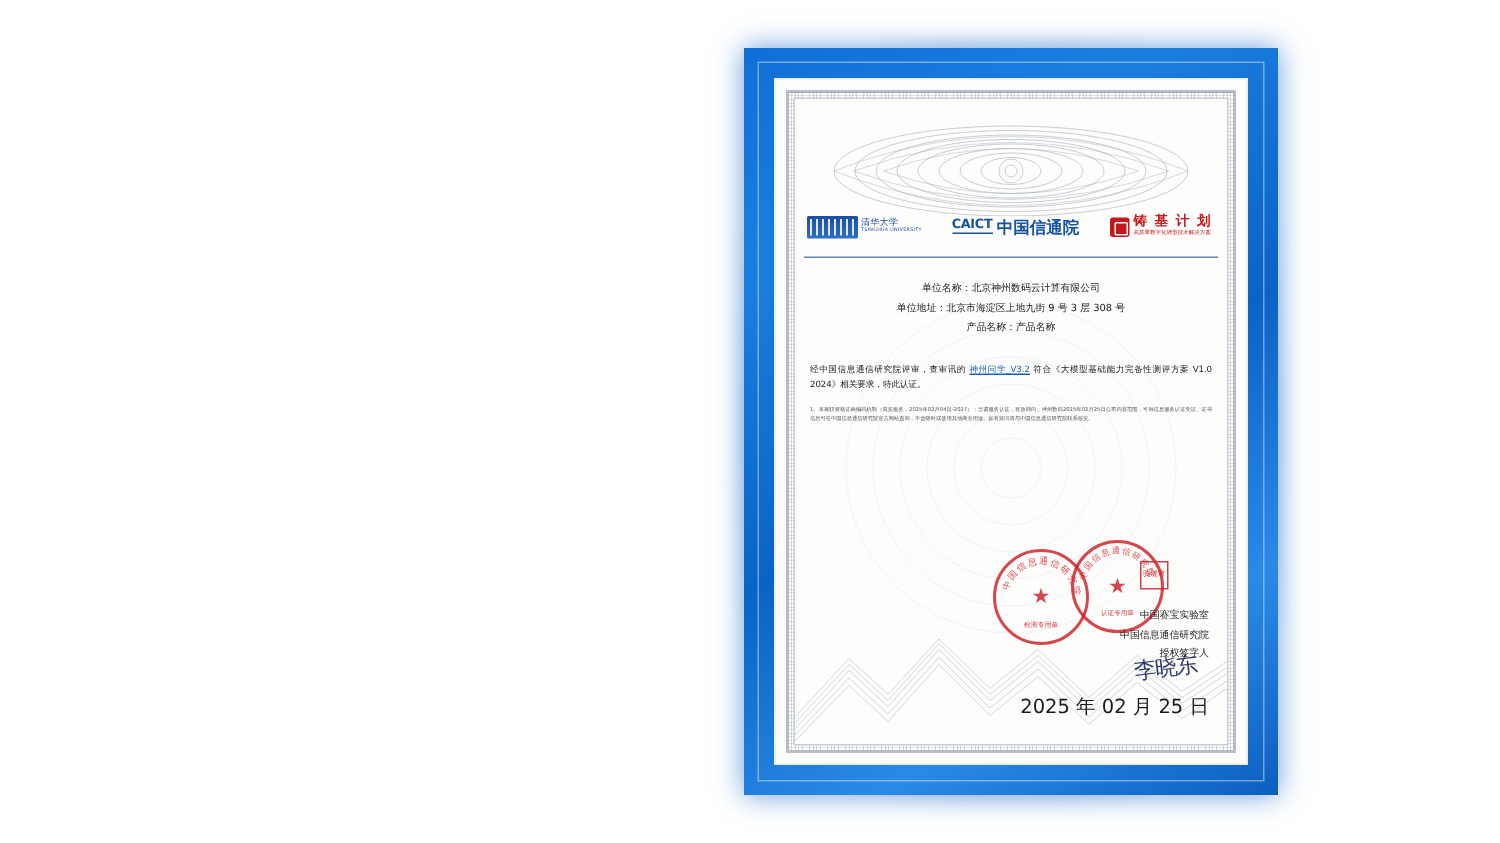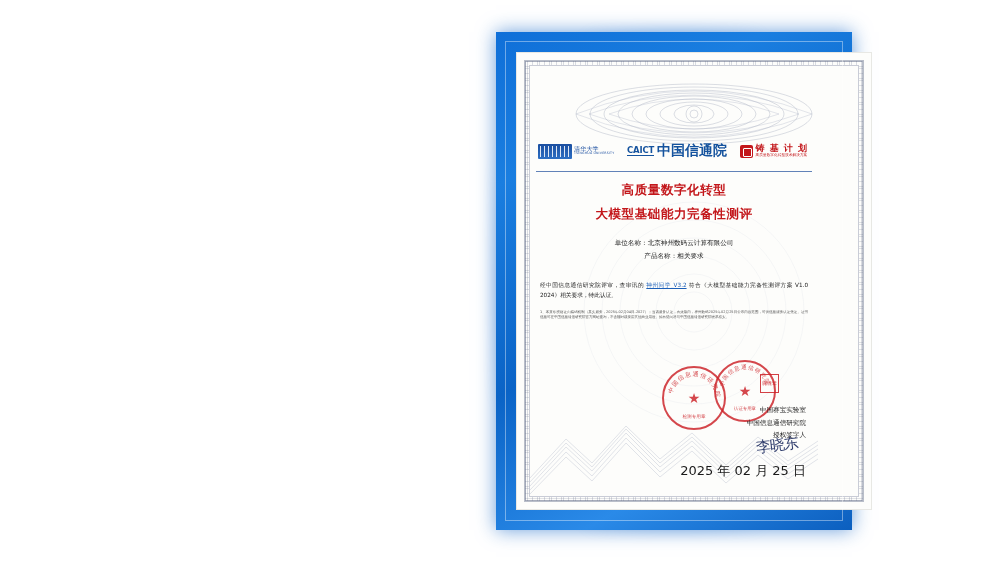--- a/index.html
+++ b/index.html
@@ -51,21 +51,21 @@
     position: absolute;
     left: 9px; top: 9px; right: 9px; bottom: 9px;
     border: 1px solid rgba(255,255,255,0.40);
   }
 
   
   .paper {
     position: absolute;
     left: 20px;
     top: 20px;
-    width: 356px;
+    width: 316px;
     height: 458px;
     background: #fdfdfb;
     box-shadow: inset 0 0 0 1px #e8e8e4;
   }
   
   .border-outer {
     position: absolute;
     left: 8px; top: 8px; right: 8px; bottom: 8px;
     border: 2px solid #b9bec9;
   }
@@ -166,21 +166,21 @@
   .caict-mark {
     font-size: 8.5px;
     font-weight: bold;
     color: #15539e;
     letter-spacing: -0.2px;
     border-bottom: 1.5px solid #15539e;
     padding-bottom: 1px;
     line-height: 1;
   }
   .caict-text {
-    font-size: 14px;
+    font-size: 11px;
     color: #15539e;
     font-weight: bold;
   }
   .logo-zhuji { display: flex; align-items: center; gap: 3px; justify-content: space-between; }
   .zj-badge {
     width: 13px; height: 13px;
     background: #c3171b;
     border-radius: 2px;
     position: relative;
   }
@@ -411,31 +411,30 @@
                 <span class="zj-sub" style="display:block">高质量数字化转型技术解决方案</span>
               </span>
             </div>
           </div>
 
           <div class="sep-line"></div>
 
           <div class="codes">
           </div>
 
-          <div class="titles">
-            <div class="title-main">高质量数字化转型</div>
-            <div class="title-sub">大模型基础能力完备性测评</div>
-          </div>
 
           <div class="fields">
             <div>
               <span class="k">单位名称：</span><span>北京神州数码云计算有限公司</span>
             </div>
             <div>
-              <span class="k">产品名称：</span><span>相关要求</span>
+              <span class="k">单位地址：</span><span>北京市海淀区上地九街 9 号 3 层 308 号</span>
+            </div>
+            <div>
+              <span class="k">产品名称：</span><span>产品名称</span>
             </div>
           </div>
 
           <div class="statement">
             <span>经中国信息通信研究院评审，查审讯的</span>
             <span class="link">神州问学_V3.2</span>
             <span>符合《大模型基础能力完备性测评方案 V1.0 2024》相关要求，特此认证。</span>
           </div>
 
           <div class="footnote">1、本兼职资格证由编码机制（真实服务，2025年02月04日-2027）；当该服务认证，有效期内，神州数码2025年02月25日公布内容范围，可供信息服务认证凭证。证书信息可在中国信息通信研究院官方网站查询，不含随时或使用其他商业用途。如有疑问请与中国信息通信研究院联系核实。</div>

